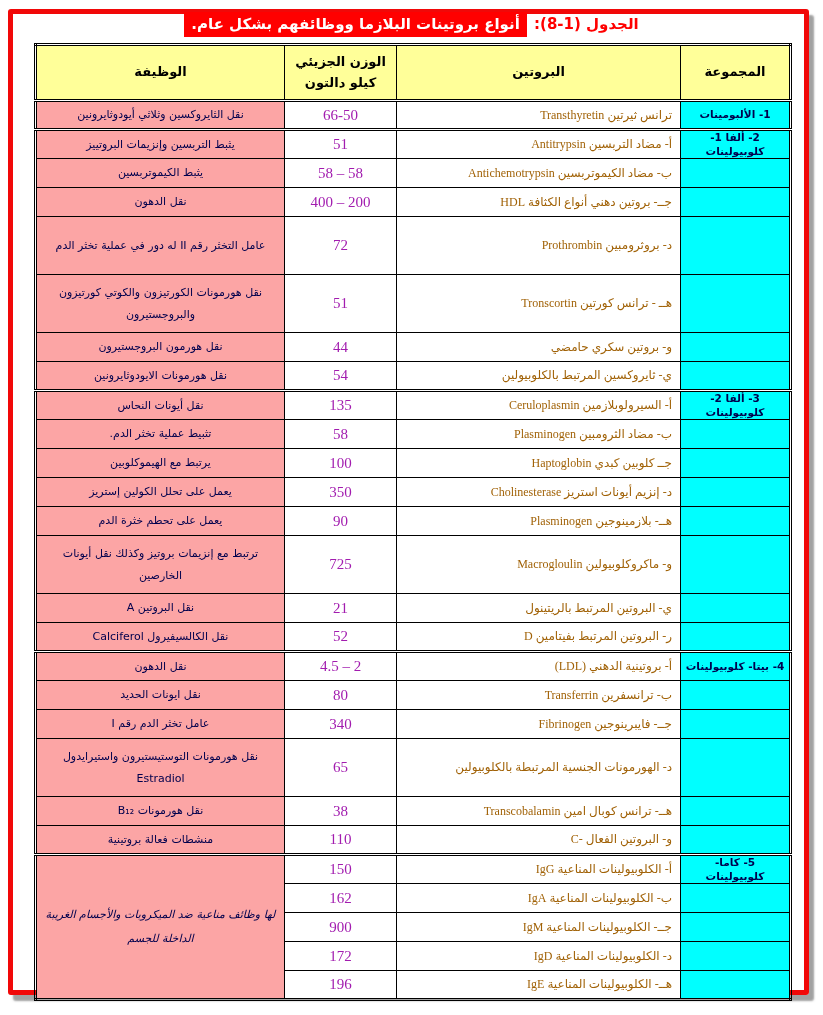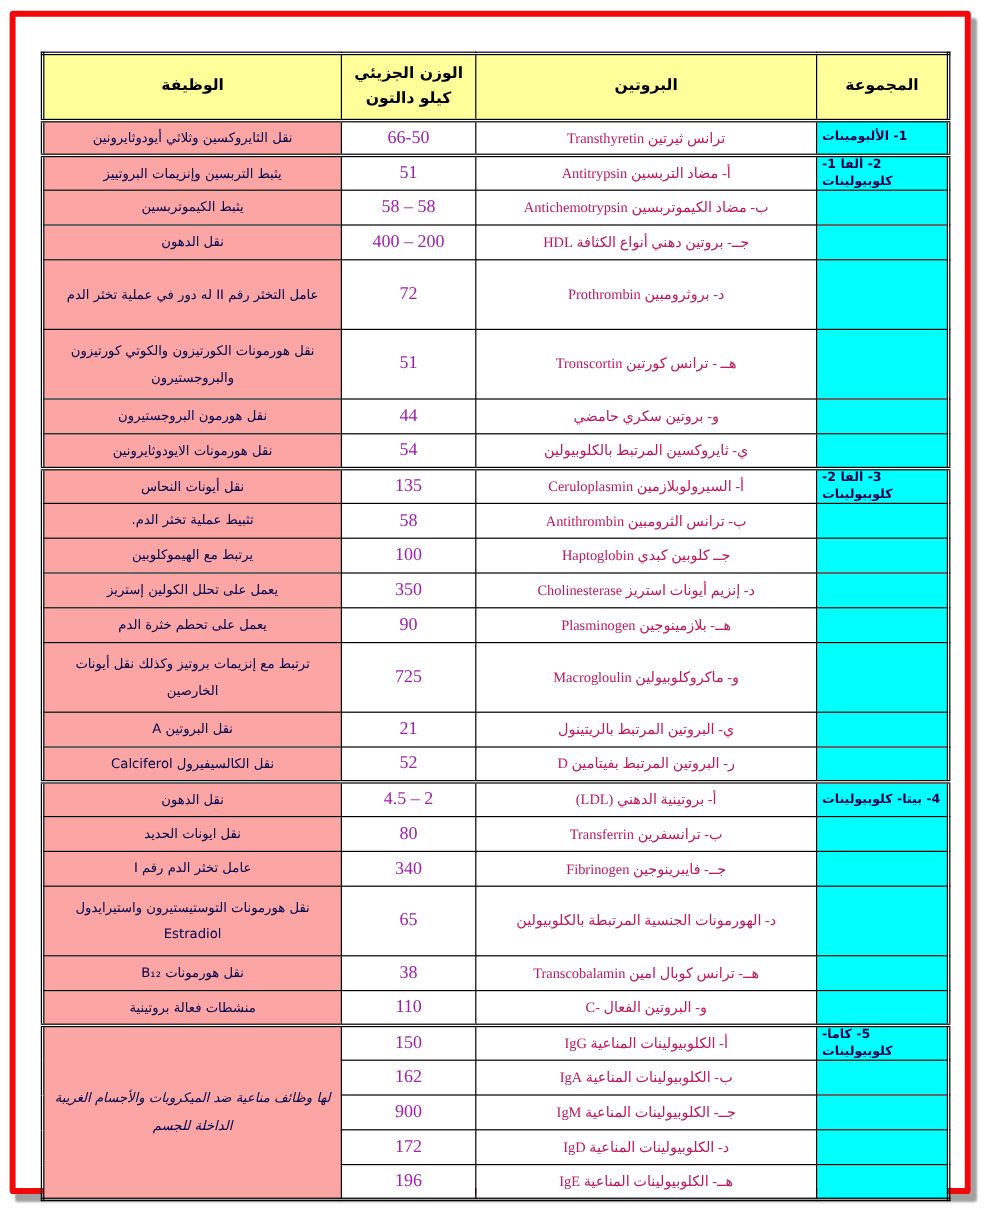--- a/index.html
+++ b/index.html
@@ -27,41 +27,45 @@
 
   th { background:#ffff99; color:#000; font-weight:bold; font-size:13px;
        height:56px; text-align:center; vertical-align:middle;
        border-bottom:2px solid #000; line-height:1.6; }
 
   tr { height:29px; }
   tr.tall { height:58px; }
   tr.group-start td { border-top:3px double #000; }
 
   td.group-cell { background:#00ffff; color:#00004d; font-weight:bold;
-                  font-size:10.5px; text-align:left; padding:0 4px;
+                  font-size:10.5px; text-align:center; padding:0 4px;
                   line-height:1.25; vertical-align:middle; }
-  td.protein-cell { background:#ffffff; color:#be185d; font-size:12px;
-                    text-align:center; padding:0 8px; vertical-align:middle;
+  td.protein-cell { background:#ffffff; color:#a16207; font-size:12px;
+                    text-align:right; padding:0 8px; vertical-align:middle;
                     font-family:"Liberation Serif","DejaVu Sans",sans-serif;
                     line-height:1.35; }
   td.weight-cell { background:#ffffff; color:#a21caf; text-align:center;
                    direction:ltr; vertical-align:middle;
                    font-family:"Liberation Serif","DejaVu Serif",serif;
                    font-size:15px; }
   td.func-cell { background:#fca5a5; color:#00004d; font-size:11px;
                  text-align:center; padding:2px 6px; vertical-align:middle;
                  line-height:2.0; }
   td.func-cell.merged { line-height:2.2;font-style:italic; }
 </style>
 </head>
 <body>
 
 <div class="page">
   <div class="red-frame"></div>
 
+  <div class="title-bar">
+    <span class="title-prefix">الجدول (1-8):</span>
+    <span class="title-highlight">أنواع بروتينات البلازما ووظائفهم بشكل عام.</span>
+  </div>
 
   <table class="main">
     <colgroup>
       <col class="c-group">
         <col class="c-protein">
         <col class="c-weight">
         <col class="c-func">
     </colgroup>
     <thead>
       <tr>
@@ -124,21 +128,21 @@
           <td class="func-cell">نقل هورمونات الايودوثايرونين</td>
         </tr>
         <tr class="group-start">
           <td class="group-cell">3- ألفا 2-كلوبيولينات</td>
           <td class="protein-cell">أ- السيرولوبلازمين Ceruloplasmin</td>
           <td class="weight-cell">135</td>
           <td class="func-cell">نقل أيونات النحاس</td>
         </tr>
         <tr>
           <td class="group-cell"></td>
-          <td class="protein-cell">ب- ترانس الثرومبين Antithrombin</td>
+          <td class="protein-cell">ب- مضاد الثرومبين Plasminogen</td>
           <td class="weight-cell">58</td>
           <td class="func-cell">تثبيط عملية تخثر الدم.</td>
         </tr>
         <tr>
           <td class="group-cell"></td>
           <td class="protein-cell">جــ كلوبين كبدي Haptoglobin</td>
           <td class="weight-cell">100</td>
           <td class="func-cell">يرتبط مع الهيموكلوبين</td>
         </tr>
         <tr>

